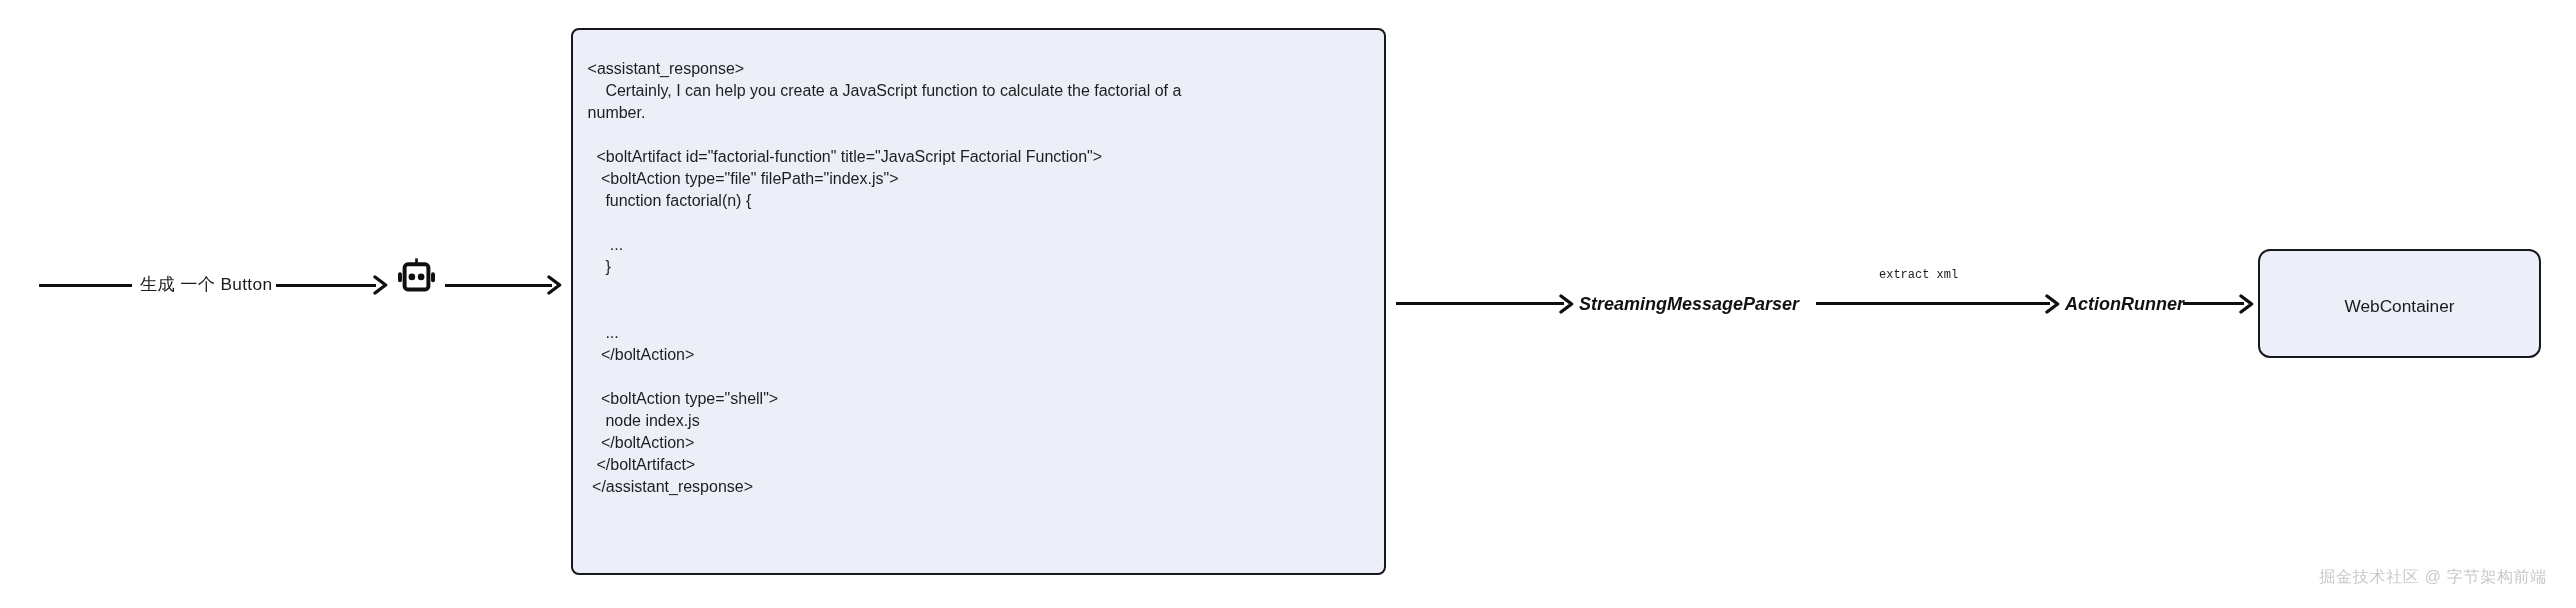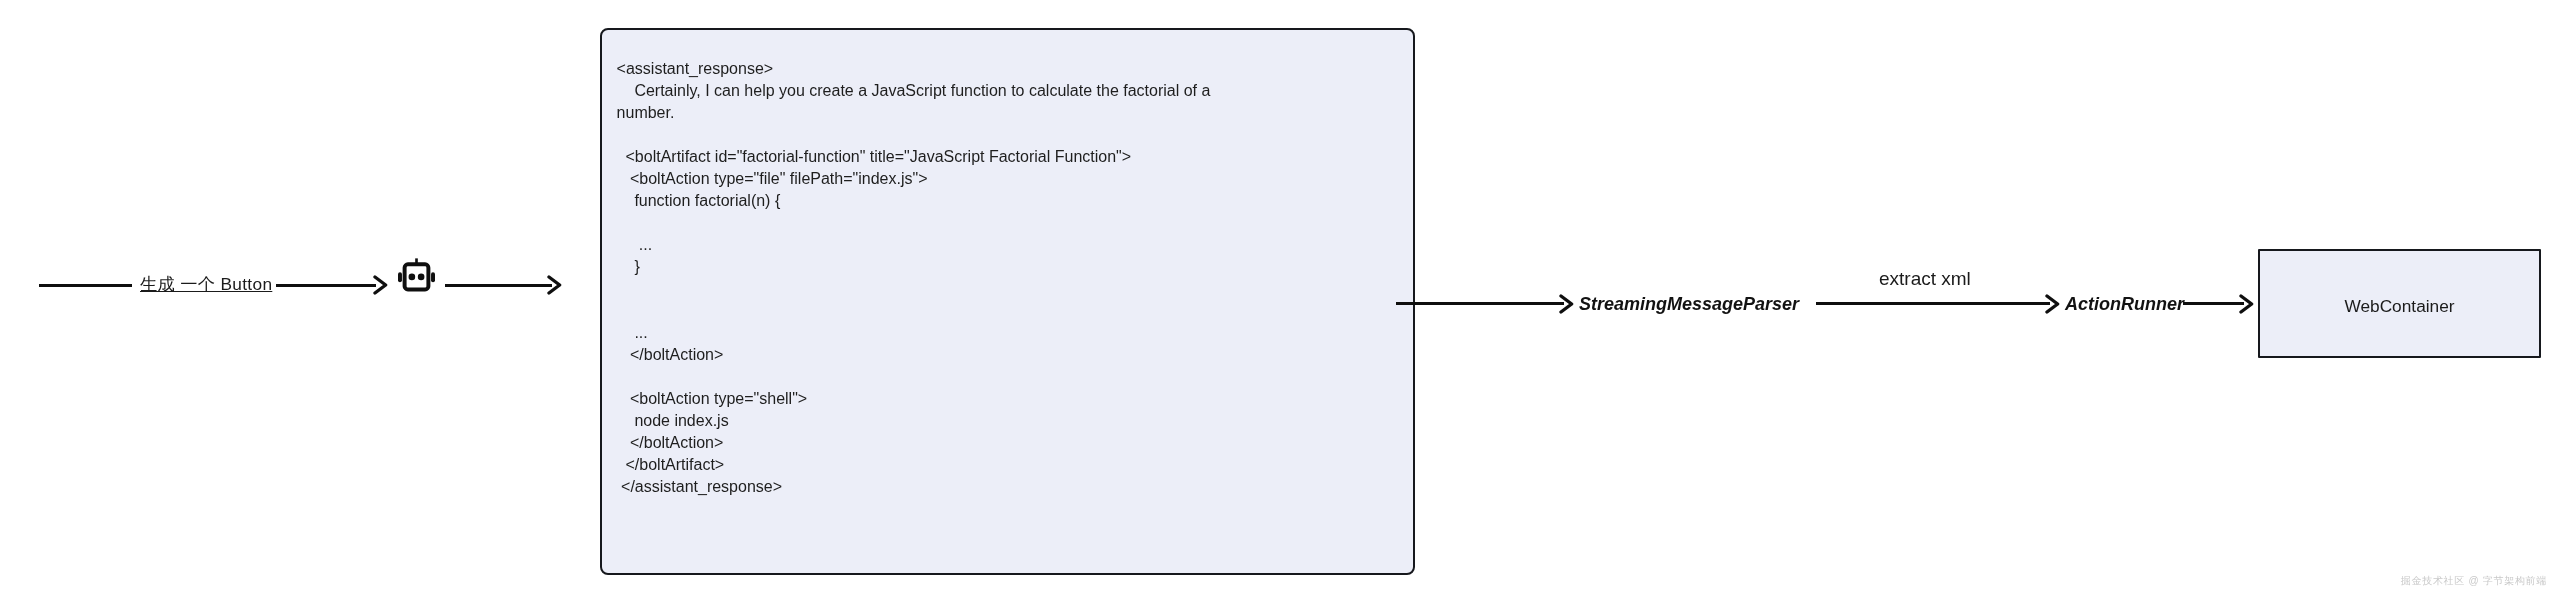--- a/index.html
+++ b/index.html
@@ -40,60 +40,60 @@
     position: absolute;
     color: #1b1b1b;
     white-space: nowrap;
     line-height: 1;
   }
   .edge-label.cn {
     font-size: 17.3px;
     letter-spacing: 0.3px;
   }
   .edge-label.small {
-    font-size: 19px;
+    font-size: 12px;
+    font-family: Liberation Mono, monospace;
   }
 
   
   .node-text {
     position: absolute;
     font-weight: bold;
     color: #121212;
     white-space: nowrap;
     font-size: 18px;
     line-height: 1;
     font-style: italic;
   }
 
   
   .box {
     position: absolute;
     background: #eceef8;
     border: 2.7px solid #16181d;
-    border-radius: 1px;
+    border-radius: 12px;
     box-sizing: border-box;
   }
   .box-label {
     position: absolute;
     left: 0;
     right: 0;
     text-align: center;
     color: #1b1b1b;
     font-size: 17.3px;
     white-space: nowrap;
   }
 
   
   #code-block {
     left: 571px;
     top: 28px;
     width: 815px;
     height: 547px;
     border-radius: 8px;
-    margin-left: 29px;
   }
   #code-block-text {
     position: absolute;
     left: 14.6px;
     top: 28px;
     right: 9.3px;
     margin: 0;
     font-family: "Liberation Sans", "DejaVu Sans", sans-serif;
     font-size: 16px;
     line-height: 22px;
@@ -122,33 +122,33 @@
     height: 47px;
   }
   #robot-icon svg { display: block; }
 
   
   #watermark {
     position: absolute;
     right: 29px;
     bottom: 20px;
     color: #c9c9c9;
-    font-size: 10px;
+    font-size: 16px;
     white-space: nowrap;
     letter-spacing: 0.7px;
   }
 </style>
 </head>
 <body>
 
 <div class="canvas">
 
   <div class="line" style="left:39px; top:284px; width:93px;"></div>
 
-  <div class="edge-label cn" style="left:140px; top:276px;text-decoration:underline;">生成 一个 Button</div>
+  <div class="edge-label cn" style="left:140px; top:276px;">生成 一个 Button</div>
 
   <div class="line" style="left:276px; top:284px; width:100px;"></div>
 
   <div class="arrowhead" style="left:373px; top:275px;">
     <svg width="17.3" height="20" viewBox="0 0 26 30">
       <path d="M3 3 L19 15 L3 27" fill="none" stroke="#0f0f0f" stroke-width="5" stroke-linecap="round" stroke-linejoin="round"></path>
     </svg>
   </div>
 
   <div id="robot-icon">

